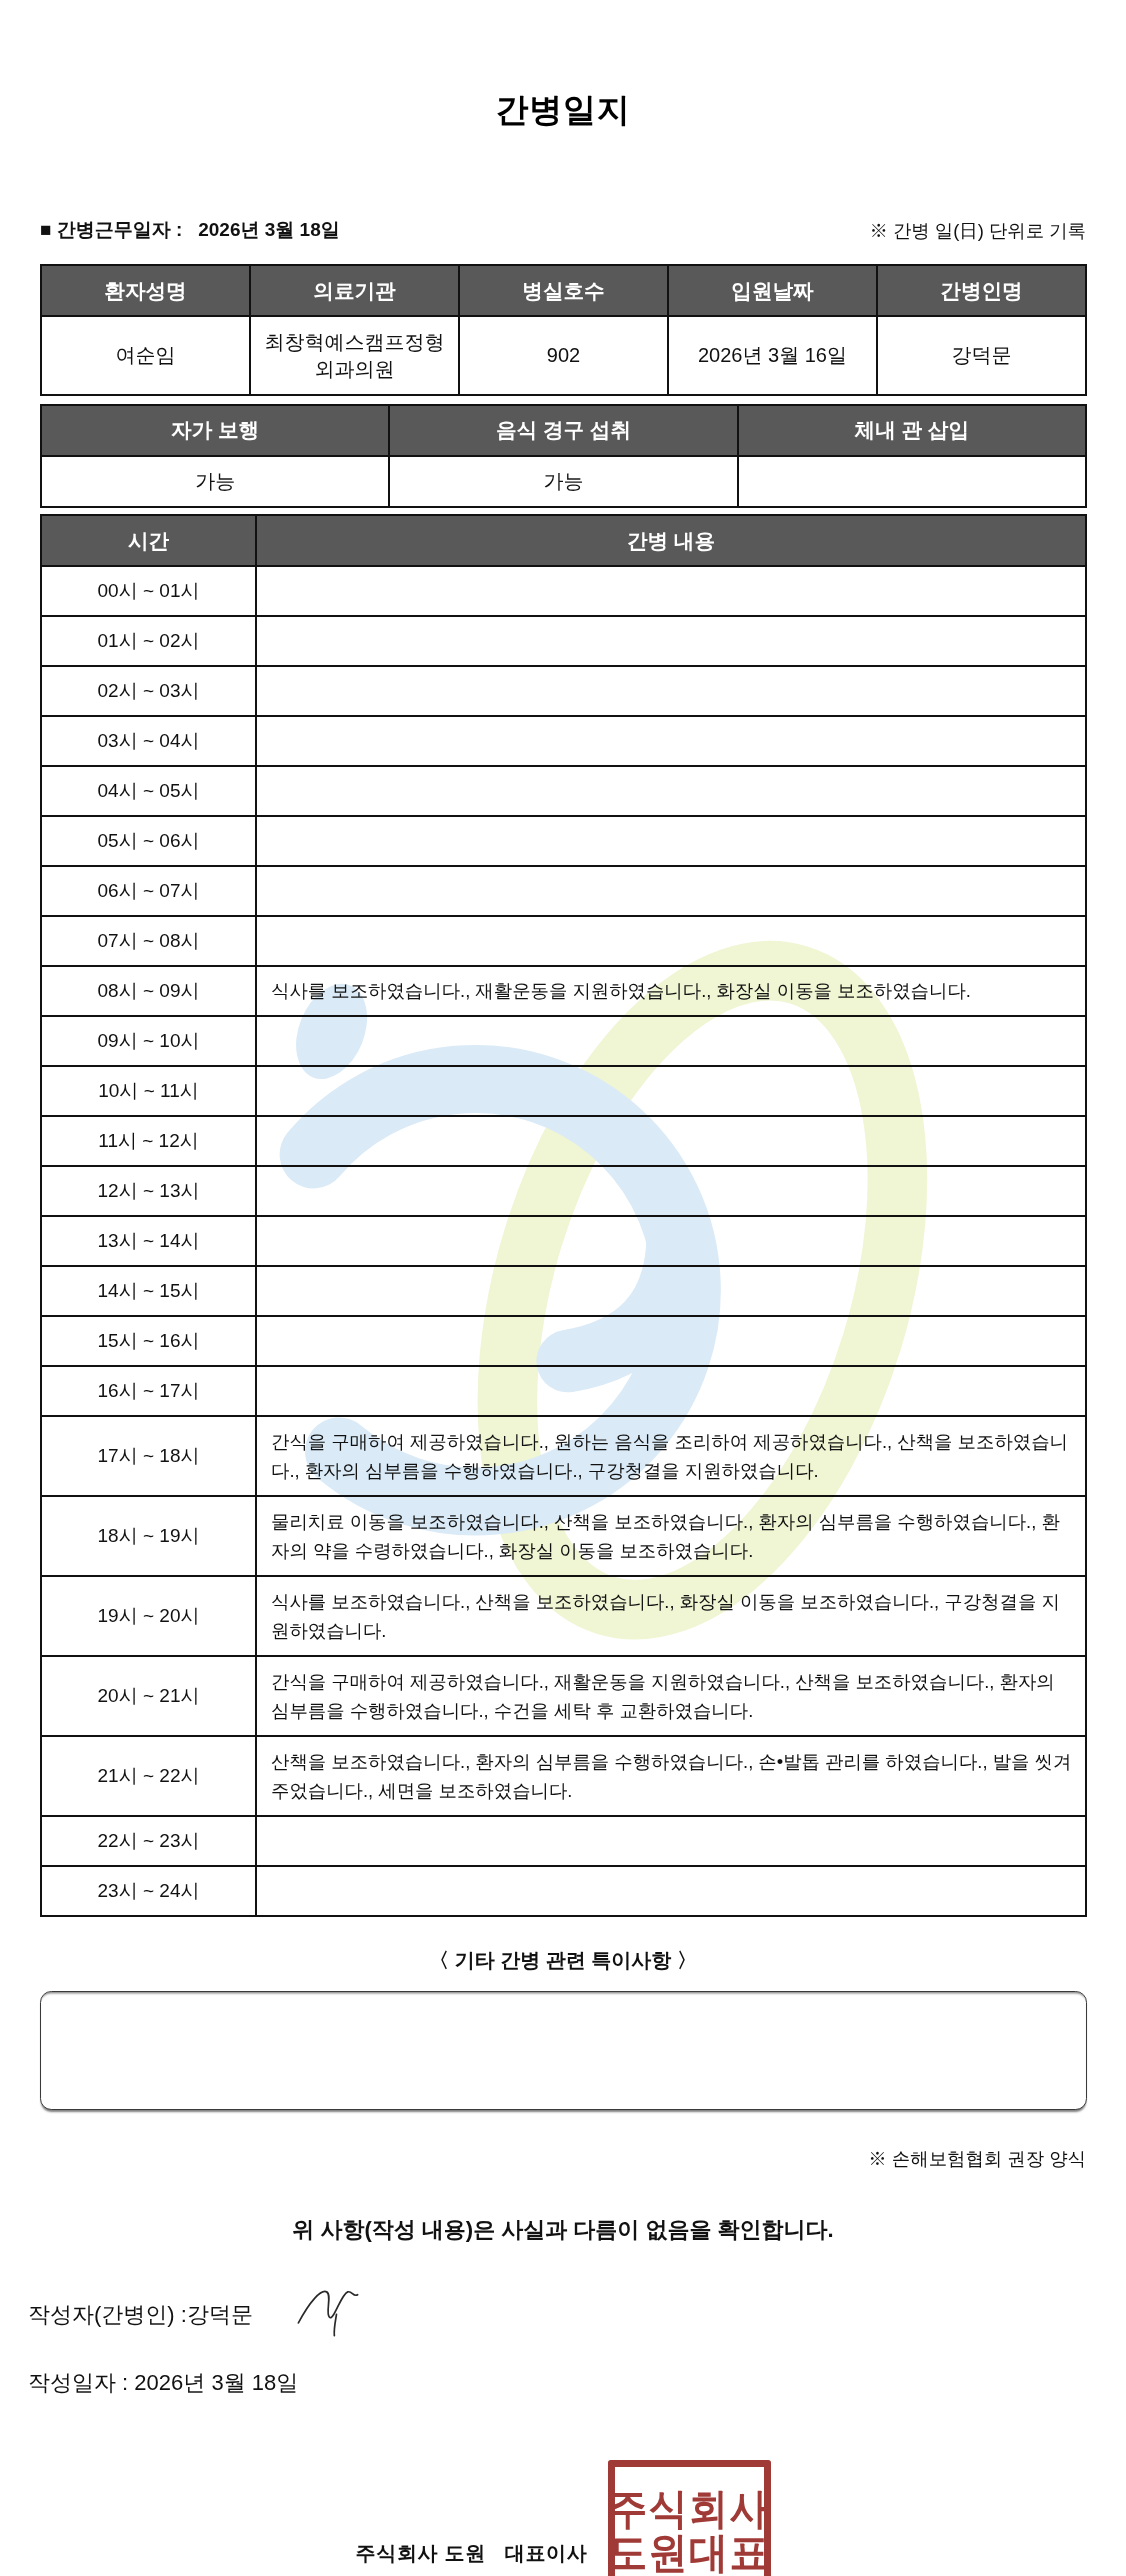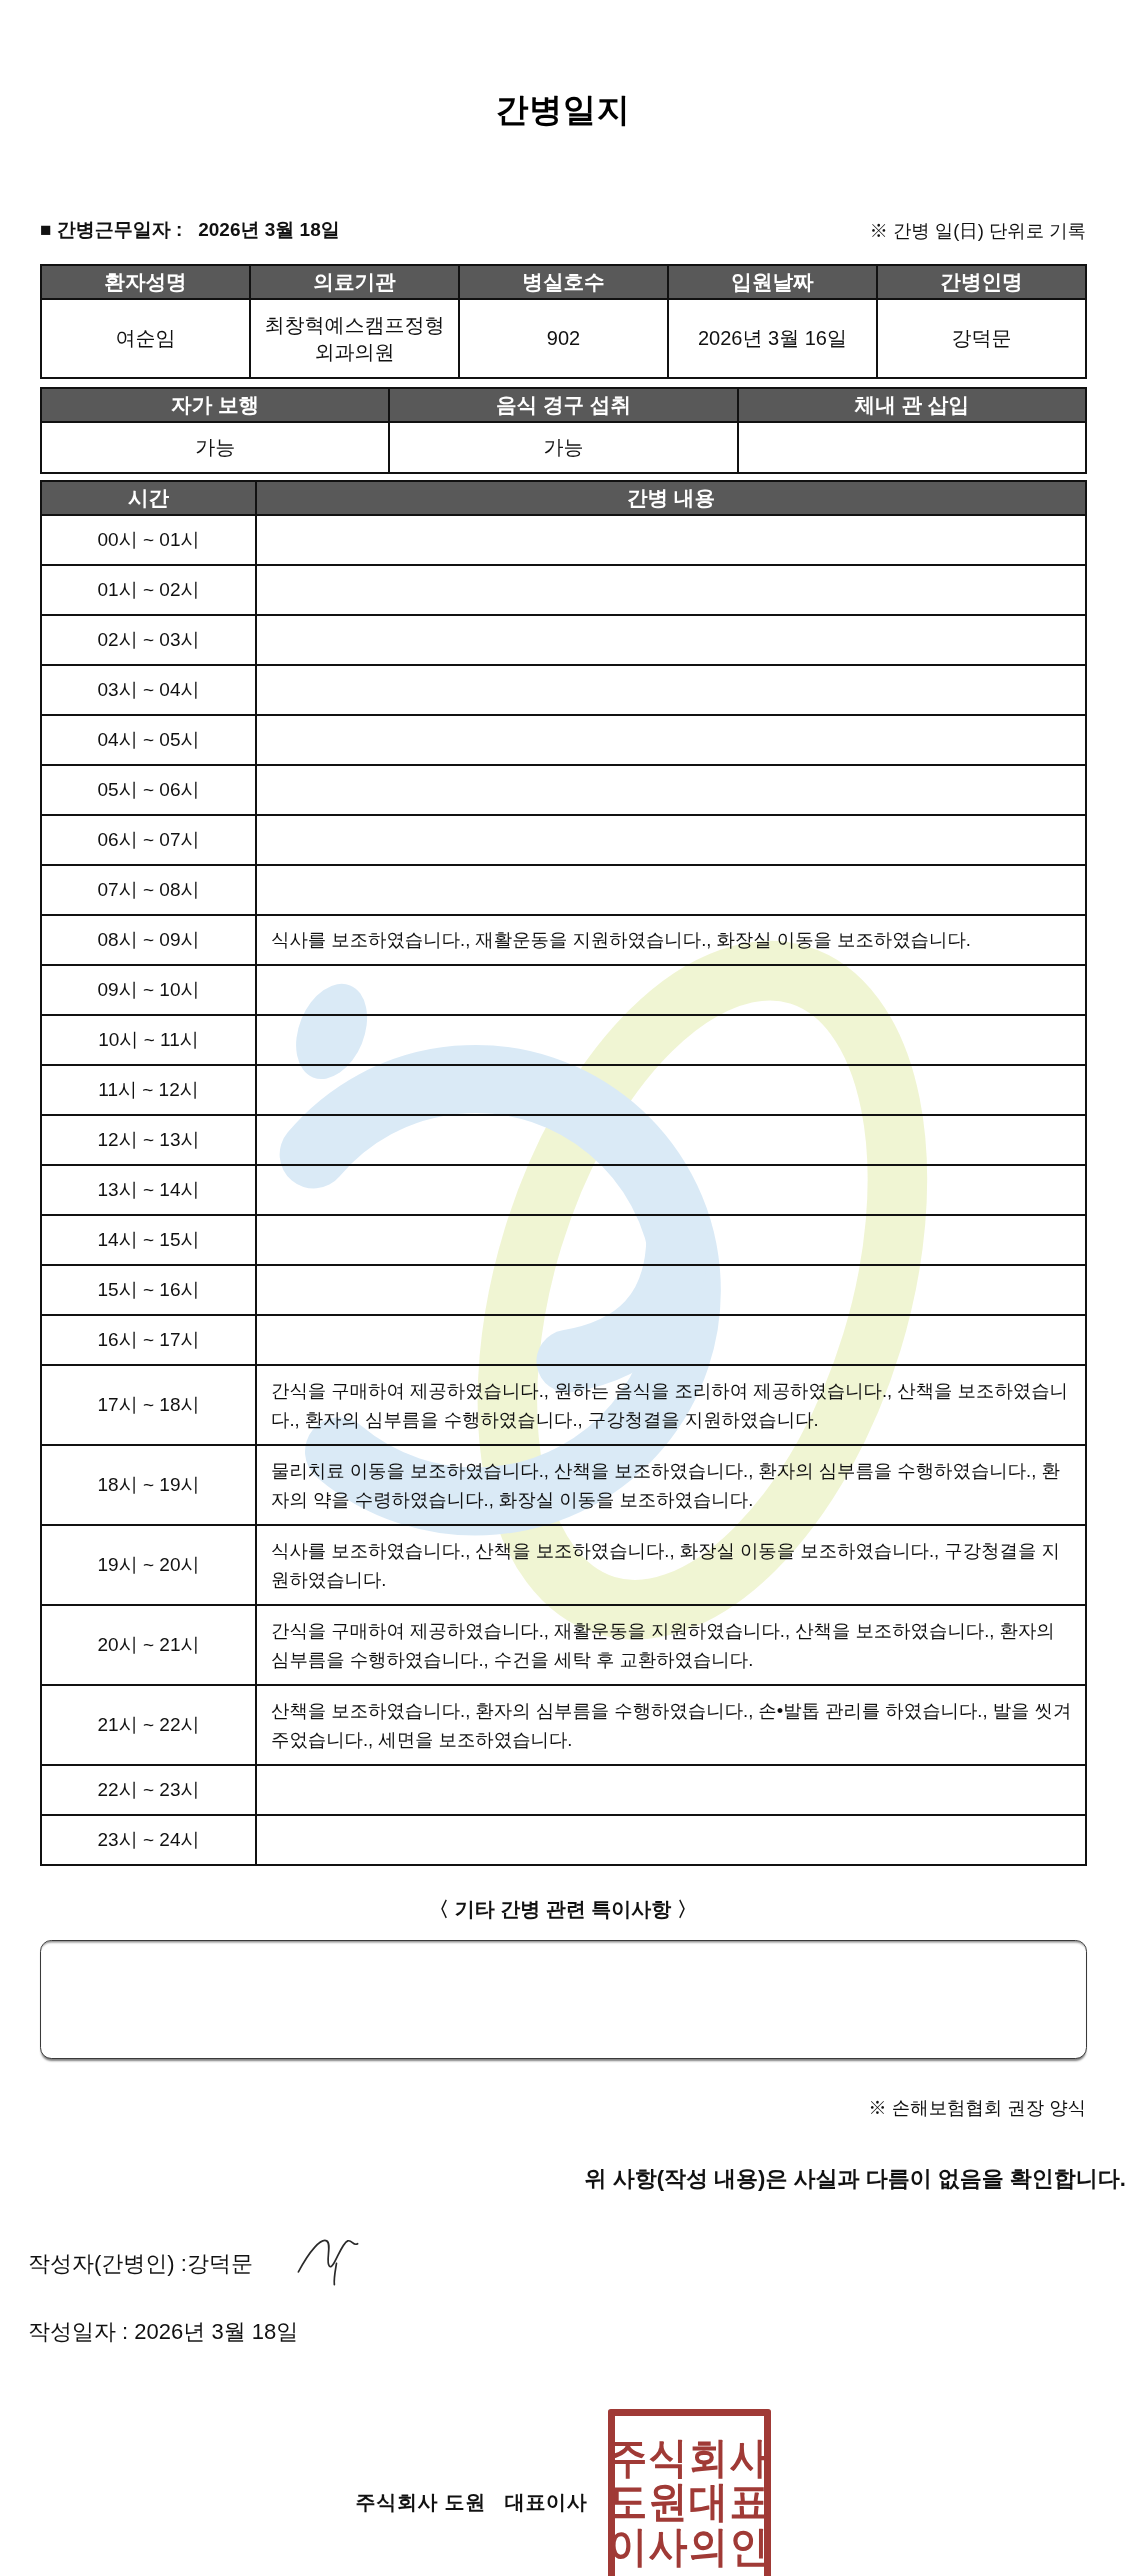--- a/index.html
+++ b/index.html
@@ -20,21 +20,21 @@
     display:flex; justify-content:space-between; align-items:flex-end;
     margin:84px 40px 0 40px; font-size:19px;
   }
   .meta-left { font-weight:600; }
   .meta-note { font-size:18.4px; }
 
   table { border-collapse:collapse; width:1047px; margin:0 40px; table-layout:fixed; background:transparent; }
   th, td { border:2.1px solid #111; }
   th {
     background:#595959; color:#fff; font-weight:700; font-size:20.6px;
-    height:34px; text-align:center; vertical-align:middle;
+    height:51px; text-align:center; vertical-align:middle;
   }
   td { font-size:20px; text-align:center; vertical-align:middle; }
   .tbl-patient { margin-top:21px; }
   .tbl-patient td { height:79px; padding:4.3px 7px; line-height:1.35; }
   .tbl-status { margin-top:7.8px; }
   .tbl-status td { height:51px; }
   .tbl-care { margin-top:6.4px; }
   .tbl-care col.c-time { width:215px; }
   .tbl-care td.time-cell { font-size:19px;text-align:center; }
   .tbl-care td.content-cell {
@@ -44,21 +44,21 @@
   .tbl-care tr.empty td { height:50px; }
 
   .notes-heading { text-align:center; font-size:20px; font-weight:700; margin-top:30px; }
   .notes-box {
     width:1047px; height:119px; margin:17px 40px 0 40px;
     border:1.4px solid #3a3a3a; border-radius:11.3px; background:#fff;
     box-shadow: inset 0 2.8px 2.1px -1.4px rgba(0,0,0,.45), 0 2.8px 2.1px -1.4px rgba(0,0,0,.5);
   }
   .form-note { text-align:right; margin:36px 40px 0 0; font-size:18.4px; }
 
-  .confirm-line { text-align:right; font-size:22px; font-weight:700; margin-top:44px; }
+  .confirm-line { text-align:center; font-size:22px; font-weight:700; margin-top:44px; }
   .writer-row {
     display:flex; align-items:center; margin:47px 0 0 28px; font-size:22px;
   }
   .sig { margin-left:41px; margin-top:-10px; }
   .date-row { margin:31px 0 0 28px; font-size:22px; }
 
   .company-row {
     display:flex; justify-content:center; align-items:center; gap:20px;
     margin-top:62px;
   }

